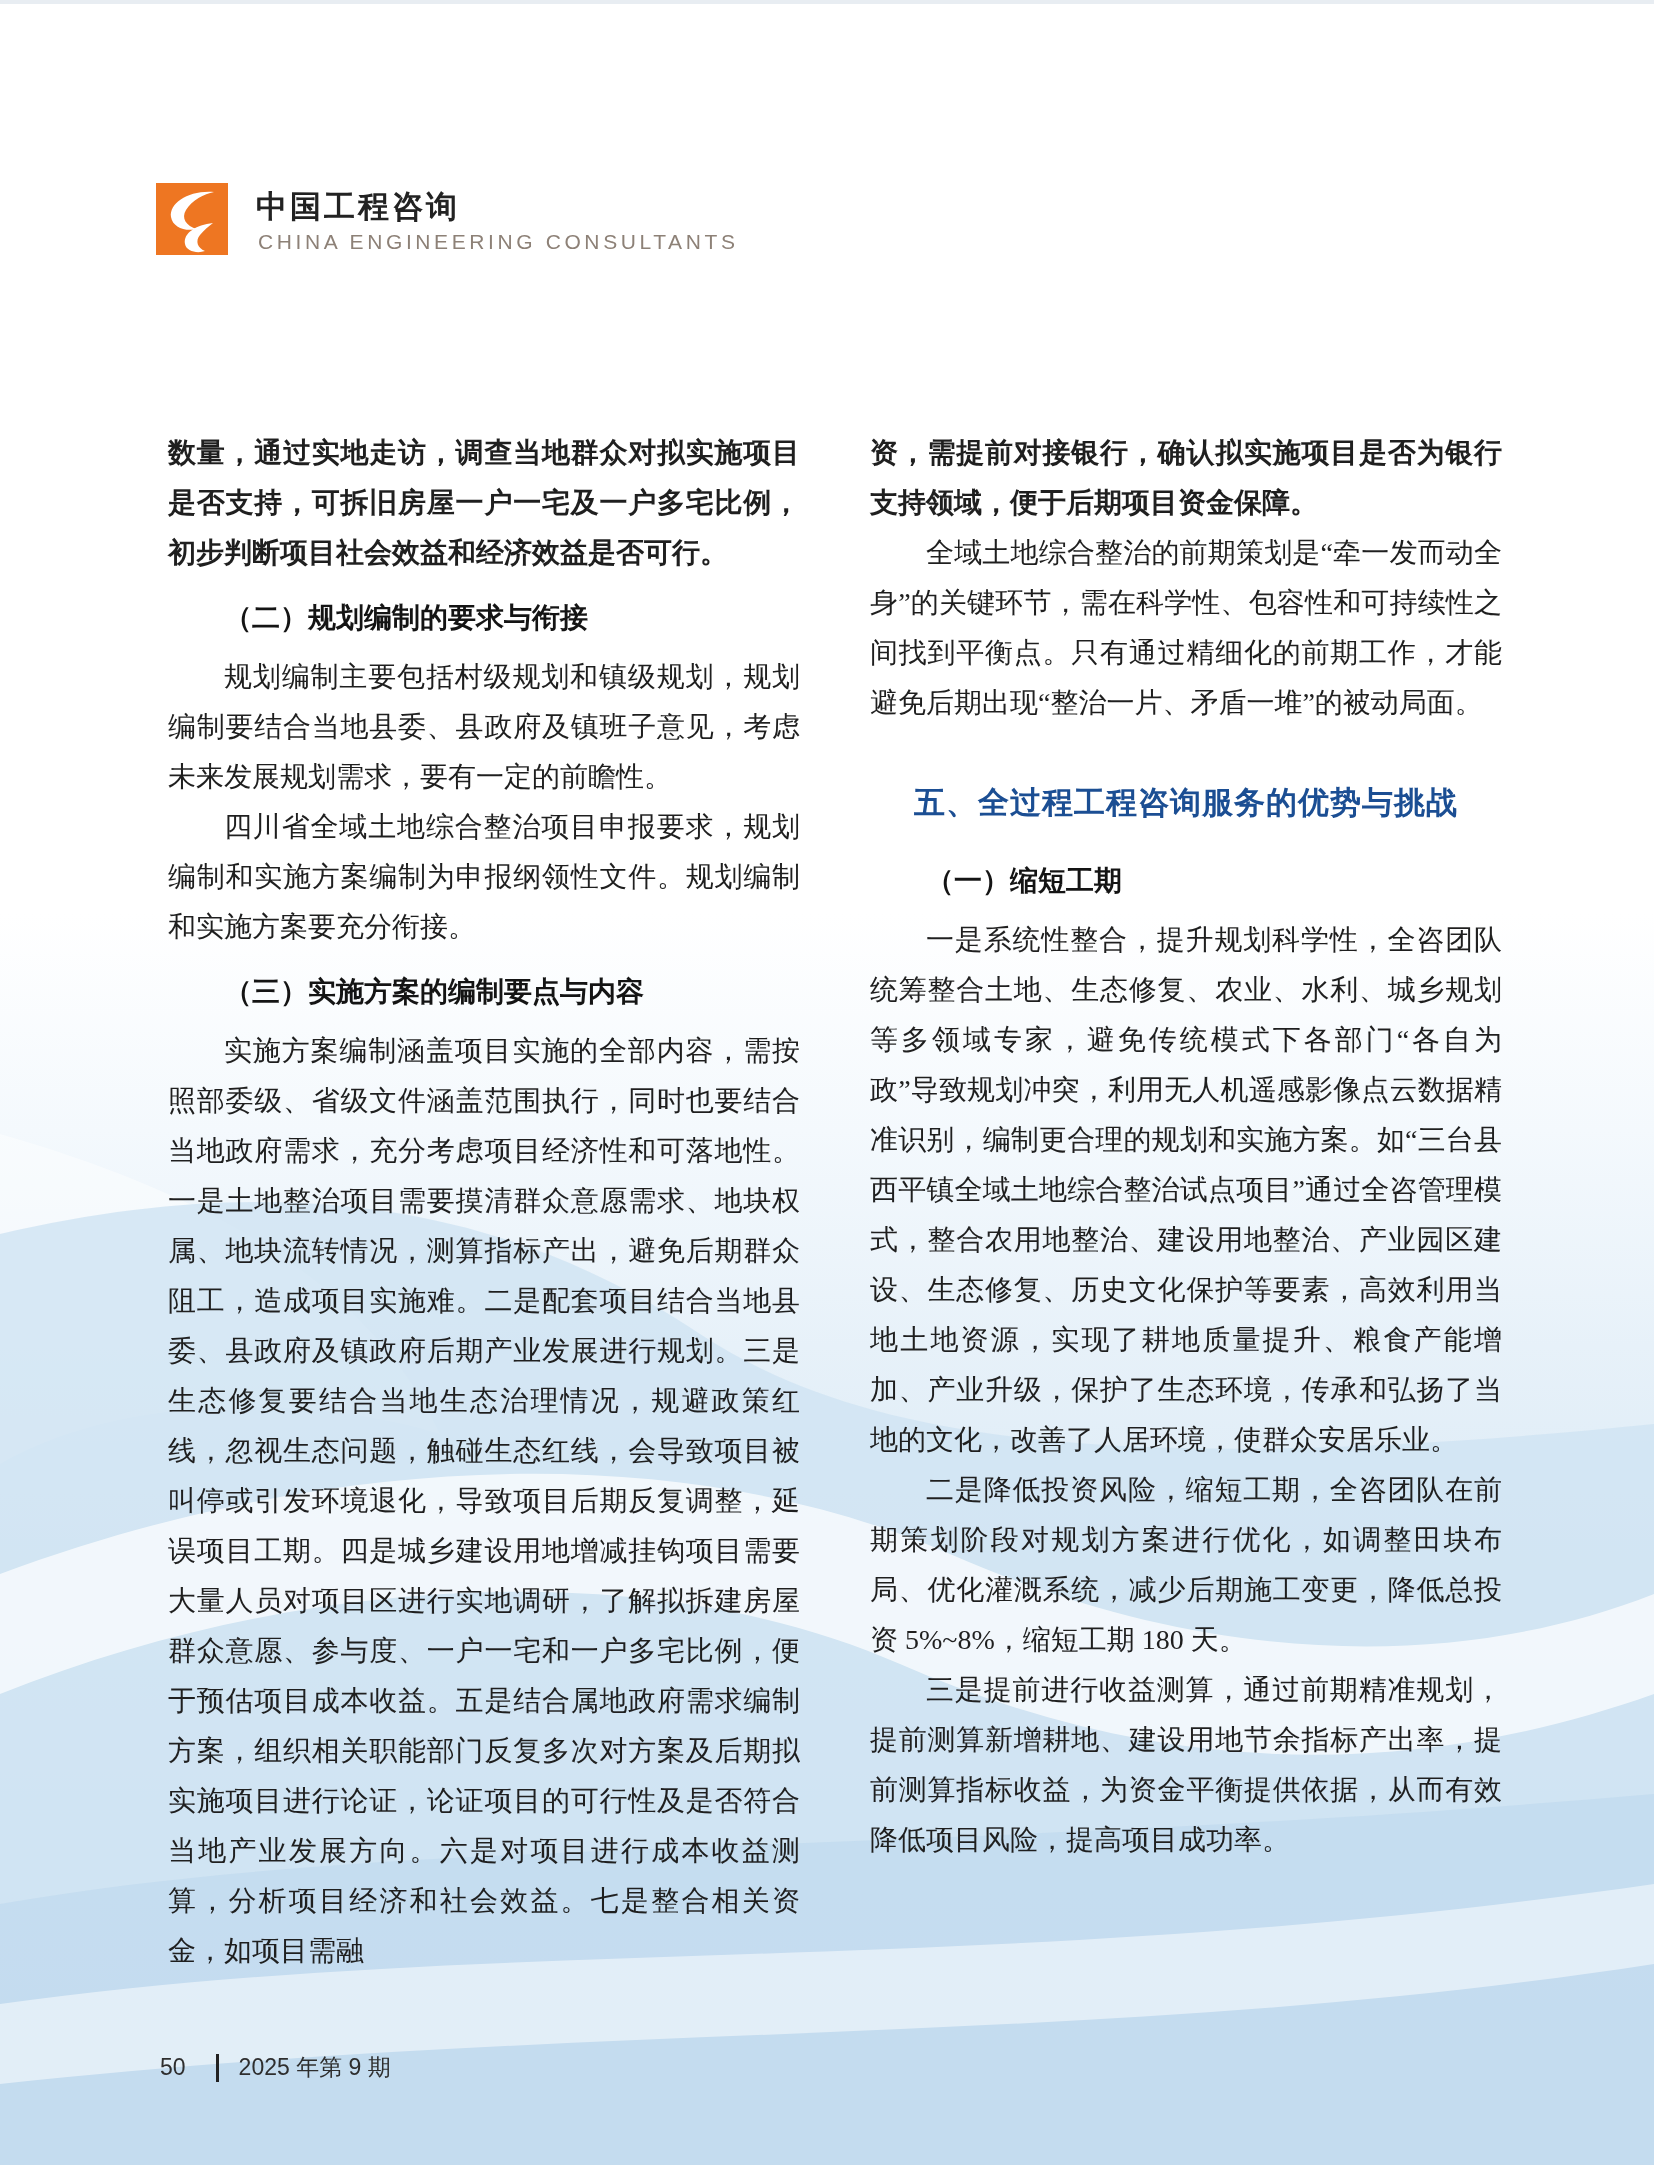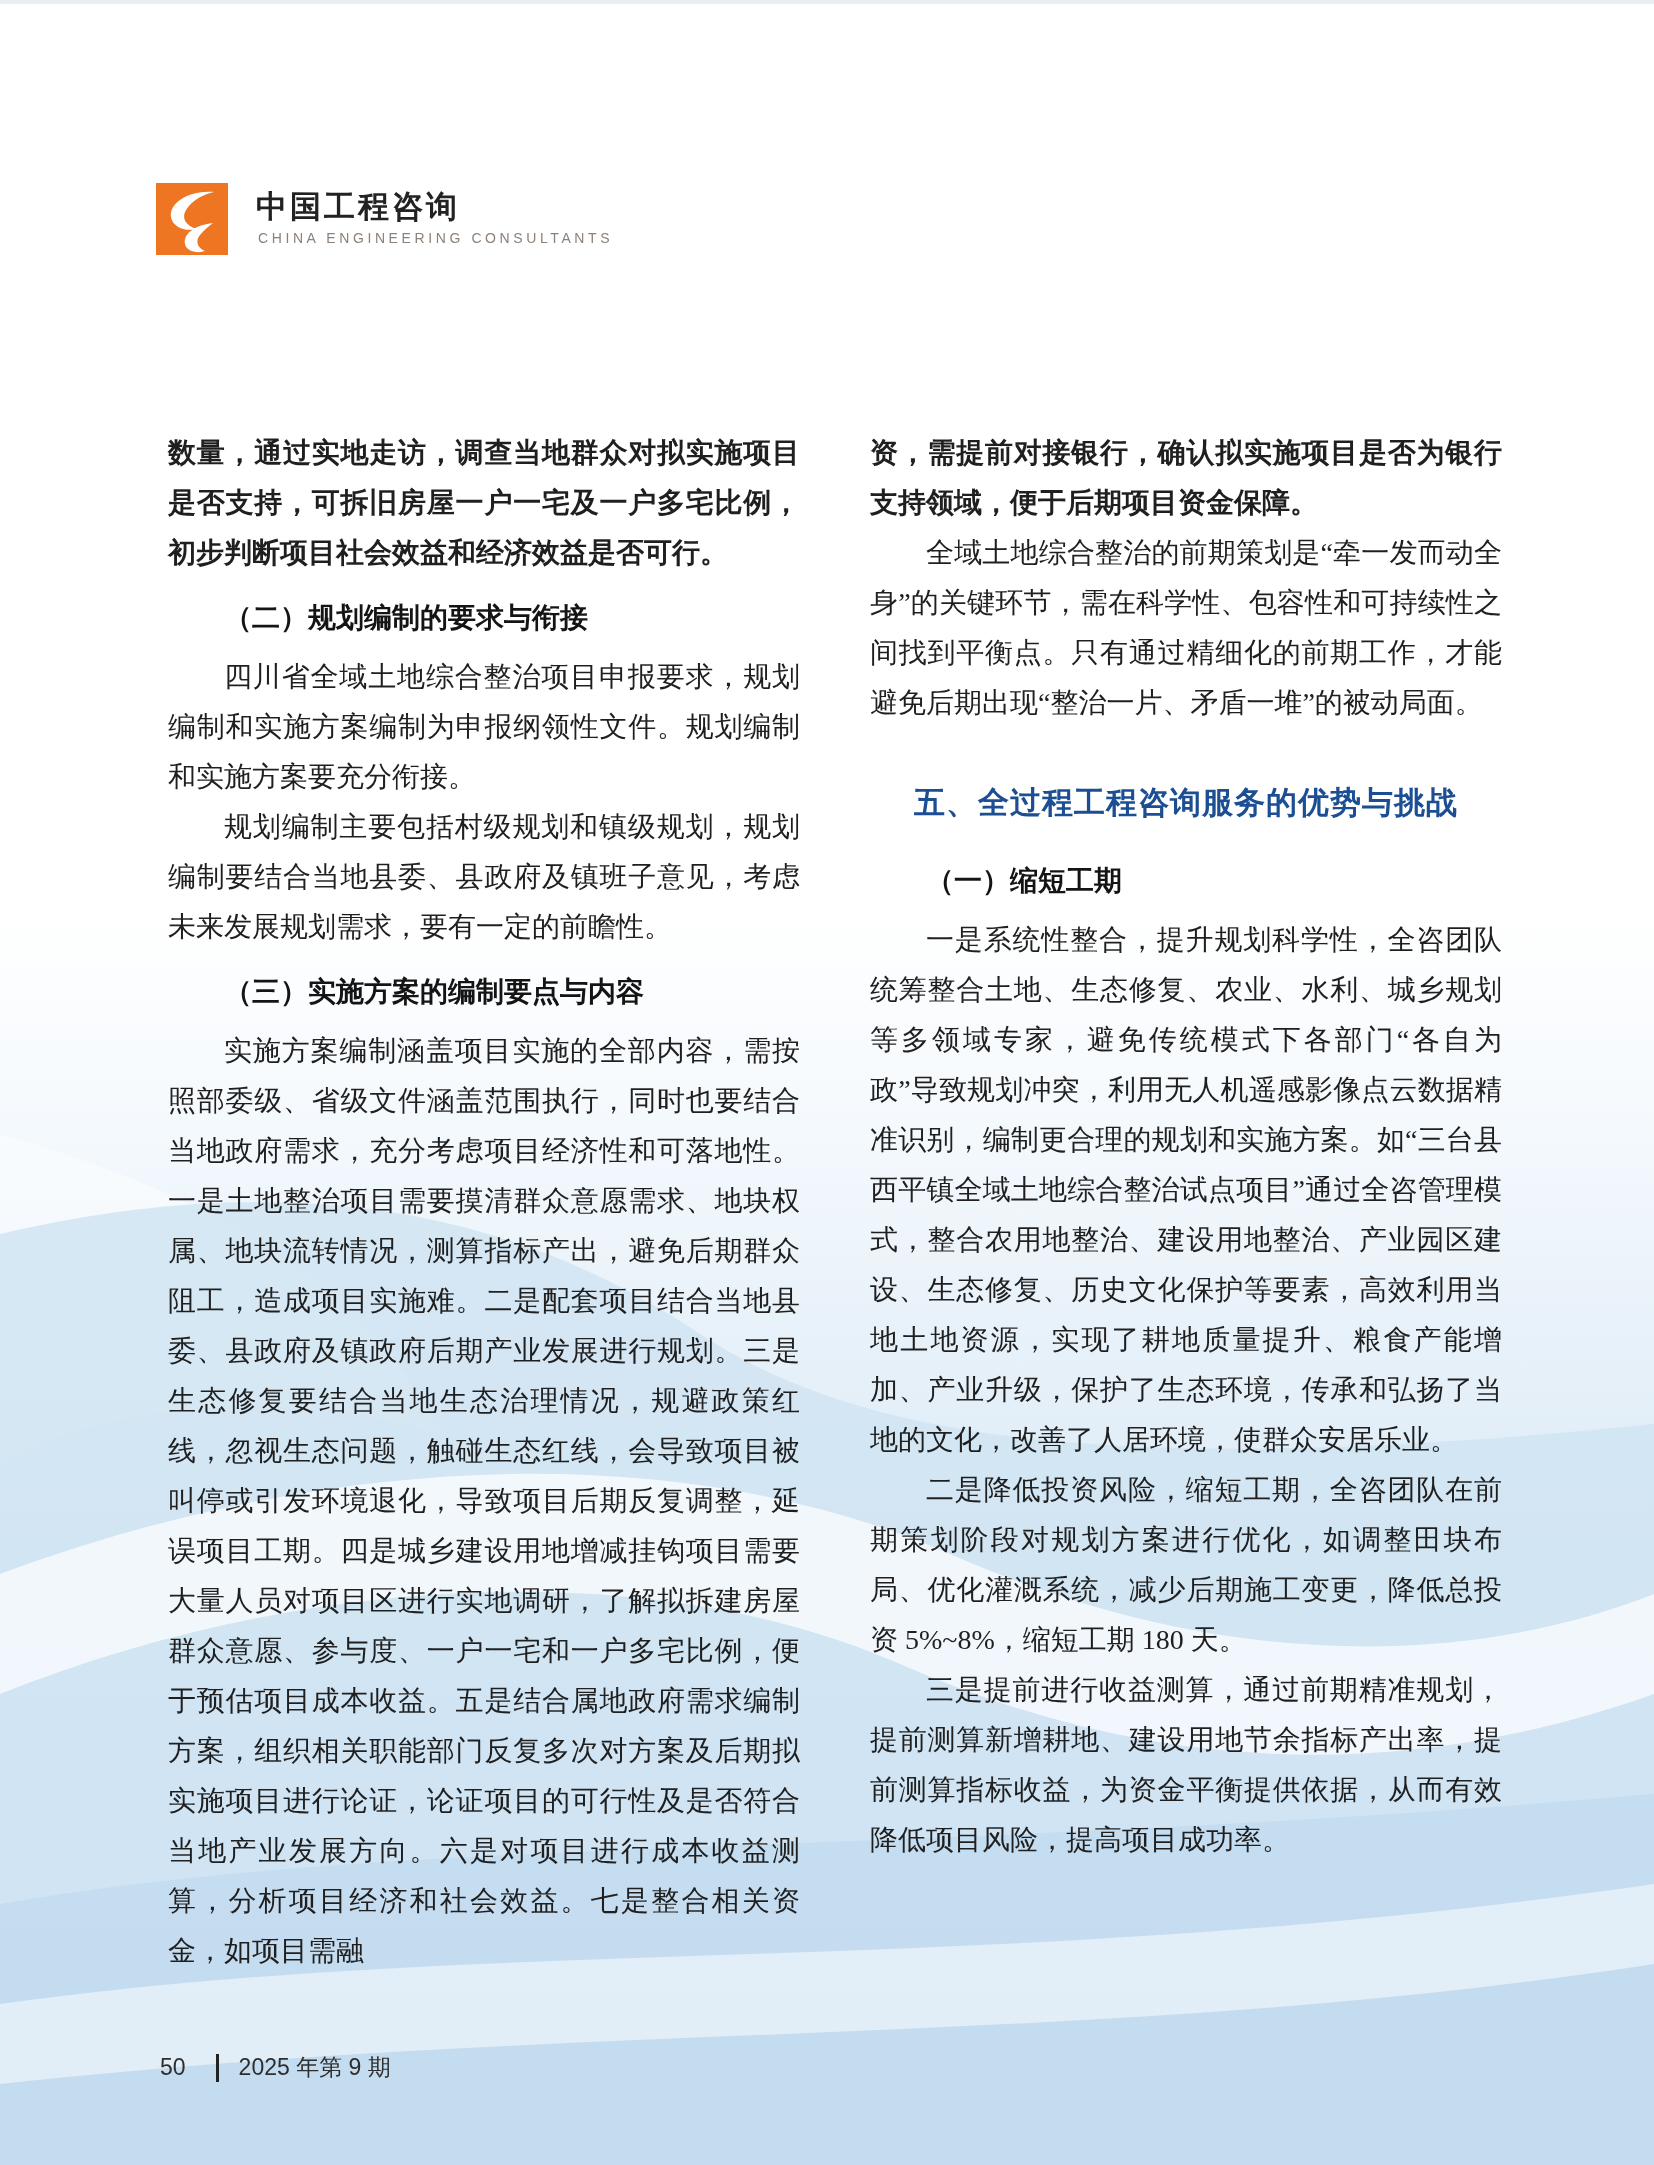--- a/index.html
+++ b/index.html
@@ -23,21 +23,21 @@
     background:var(--accent-orange,#ee7622);
   }
   .logo svg{display:block;width:100%;height:100%;}
   .brand-cn{
     position:absolute;left:256px;top:182px;
     font-size:31px;font-weight:bold;letter-spacing:3px;color:#222;
     font-family:"Liberation Sans","DejaVu Sans",sans-serif;
   }
   .brand-en{
     position:absolute;left:258px;top:226px;
-    font-size:14px;letter-spacing:3.6px;
+    font-size:21px;letter-spacing:3.6px;
     color:var(--brand-en-gray,#8d8177);
   }
 
   
   .col{
     position:absolute;top:424px;width:632px;
     font-size:28px;line-height:50px;
     text-align:justify;
     font-family:"Liberation Serif","DejaVu Serif",serif;
   }
@@ -87,22 +87,22 @@
       <path d="M58,9 C33,7 13,20 15,34 C16.5,44 29,49 41,46 C30,43 25,35 30,27 C36,17 48,11 58,9 Z" fill="#ffffff"></path>
       <path d="M57,40 C40,42 27,50 29,61 C30,68 41,71 49,68 C41.5,65 39,58 44,52 C48,47 53,43 57,40 Z" fill="#ffffff"></path>
     </svg>
   </div>
   <div class="brand-cn">中国工程咨询</div>
   <div class="brand-en">CHINA ENGINEERING CONSULTANTS</div>
 
   <div class="col col-left">
     <p class="flush">数量，通过实地走访，调查当地群众对拟实施项目是否支持，可拆旧房屋一户一宅及一户多宅比例，初步判断项目社会效益和经济效益是否可行。</p>
     <h3 class="sub-heading">（二）规划编制的要求与衔接</h3>
+    <p>规划编制主要包括村级规划和镇级规划，规划编制要结合当地县委、县政府及镇班子意见，考虑未来发展规划需求，要有一定的前瞻性。</p>
     <p>四川省全域土地综合整治项目申报要求，规划编制和实施方案编制为申报纲领性文件。规划编制和实施方案要充分衔接。</p>
-    <p>规划编制主要包括村级规划和镇级规划，规划编制要结合当地县委、县政府及镇班子意见，考虑未来发展规划需求，要有一定的前瞻性。</p>
     <h3 class="sub-heading">（三）实施方案的编制要点与内容</h3>
     <p>实施方案编制涵盖项目实施的全部内容，需按照部委级、省级文件涵盖范围执行，同时也要结合当地政府需求，充分考虑项目经济性和可落地性。一是土地整治项目需要摸清群众意愿需求、地块权属、地块流转情况，测算指标产出，避免后期群众阻工，造成项目实施难。二是配套项目结合当地县委、县政府及镇政府后期产业发展进行规划。三是生态修复要结合当地生态治理情况，规避政策红线，忽视生态问题，触碰生态红线，会导致项目被叫停或引发环境退化，导致项目后期反复调整，延误项目工期。四是城乡建设用地增减挂钩项目需要大量人员对项目区进行实地调研，了解拟拆建房屋群众意愿、参与度、一户一宅和一户多宅比例，便于预估项目成本收益。五是结合属地政府需求编制方案，组织相关职能部门反复多次对方案及后期拟实施项目进行论证，论证项目的可行性及是否符合当地产业发展方向。六是对项目进行成本收益测算，分析项目经济和社会效益。七是整合相关资金，如项目需融</p>
   </div>
 
   <div class="col col-right">
     <p class="flush">资，需提前对接银行，确认拟实施项目是否为银行支持领域，便于后期项目资金保障。</p>
     <p>全域土地综合整治的前期策划是“牵一发而动全身”的关键环节，需在科学性、包容性和可持续性之间找到平衡点。只有通过精细化的前期工作，才能避免后期出现“整治一片、矛盾一堆”的被动局面。</p>
     <h2 class="navy-heading">五、全过程工程咨询服务的优势与挑战</h2>
     <h3 class="sub-heading">（一）缩短工期</h3>
     <p>一是系统性整合，提升规划科学性，全咨团队统筹整合土地、生态修复、农业、水利、城乡规划等多领域专家，避免传统模式下各部门“各自为政”导致规划冲突，利用无人机遥感影像点云数据精准识别，编制更合理的规划和实施方案。如“三台县西平镇全域土地综合整治试点项目”通过全咨管理模式，整合农用地整治、建设用地整治、产业园区建设、生态修复、历史文化保护等要素，高效利用当地土地资源，实现了耕地质量提升、粮食产能增加、产业升级，保护了生态环境，传承和弘扬了当地的文化，改善了人居环境，使群众安居乐业。</p>

